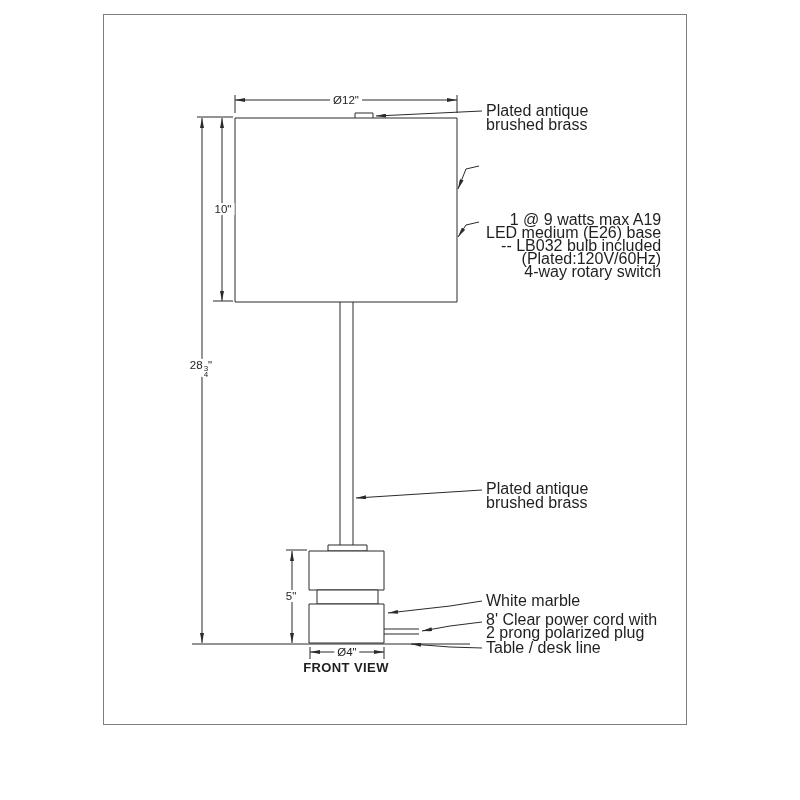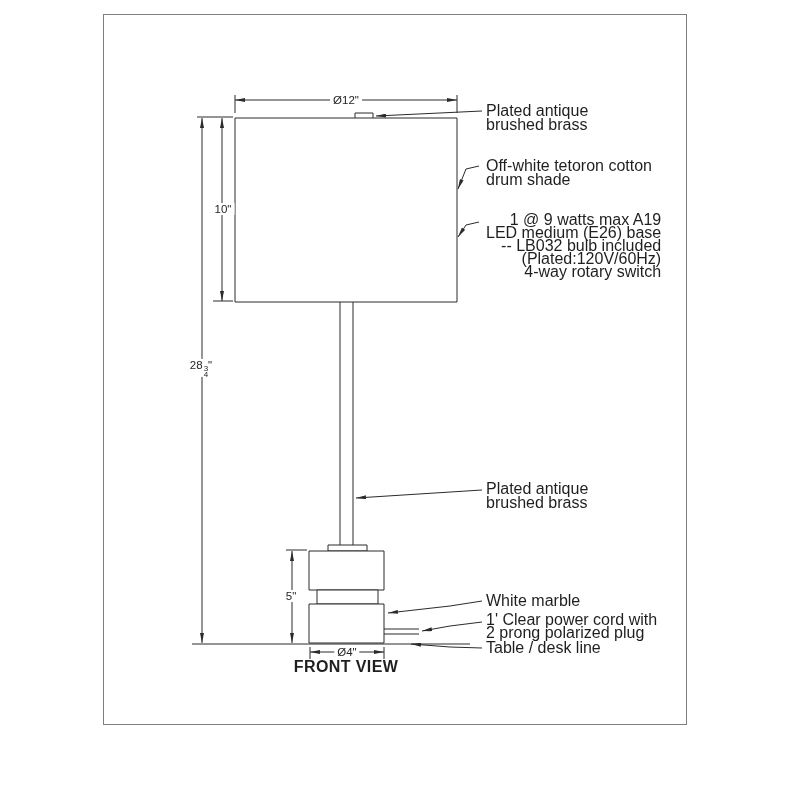--- a/index.html
+++ b/index.html
@@ -14,21 +14,21 @@
   svg.linework{position:absolute;left:0;top:0;width:800px;height:800px;}
   svg.linework *{vector-effect:non-scaling-stroke;}
   .lbl{
     position:absolute;background:#ffffff;padding:0 3px;font-size:11.5px;
     white-space:nowrap;transform:translate(-50%,-50%);line-height:12px;
   }
   .ann{position:absolute;font-size:16px;line-height:14px;white-space:nowrap;}
   .ann.tight{line-height:12.9px;text-align:right;}
   .ann div{white-space:nowrap;}
   .view-caption{
-    position:absolute;transform:translate(-50%,-50%);font-size:16px;
+    position:absolute;transform:translate(-50%,-50%);font-size:13px;
     font-weight:600;letter-spacing:0.4px;white-space:nowrap;text-align:right;
   }
   .frac{
     display:inline-flex;flex-direction:column;align-items:center;
     font-size:8px;line-height:5.6px;vertical-align:-2px;margin-left:1px;
   }
 </style>
 </head>
 <body>
 
@@ -92,44 +92,40 @@
   <div class="lbl" style="left:291px;top:596px;">5"</div>
   <div class="lbl" style="left:347px;top:652px;">Ø4"</div>
 
   <div class="view-caption" style="left:346px;top:667px;">FRONT VIEW</div>
 
   <div class="ann" style="left:486px;top:104px;">
     <div>Plated antique</div>
     <div>brushed brass</div>
   </div>
 
-  <div class="ann" style="left:486px;top:159px;">
-    <div>Off-white  tetoron cotton</div>
-    <div>drum shade</div>
-  </div>
 
   <div class="ann tight" style="left:486px;top:214px;">
     <div>1 @ 9 watts max A19</div>
     <div>LED medium (E26) base</div>
     <div>-- LB032 bulb included</div>
     <div>(Plated:120V/60Hz)</div>
     <div>4-way rotary switch</div>
   </div>
 
   <div class="ann" style="left:486px;top:482px;">
     <div>Plated antique</div>
     <div>brushed brass</div>
   </div>
 
   <div class="ann" style="left:486px;top:594px;">
     <div>White marble</div>
   </div>
 
   <div class="ann" style="left:486px;top:613px;line-height:13px;">
-    <div>1' Clear power cord with</div>
+    <div>8' Clear power cord with</div>
     <div>2 prong polarized plug</div>
   </div>
 
   <div class="ann" style="left:486px;top:641px;">
     <div>Table / desk line</div>
   </div>
 
 </div>
 
 </body></html>

